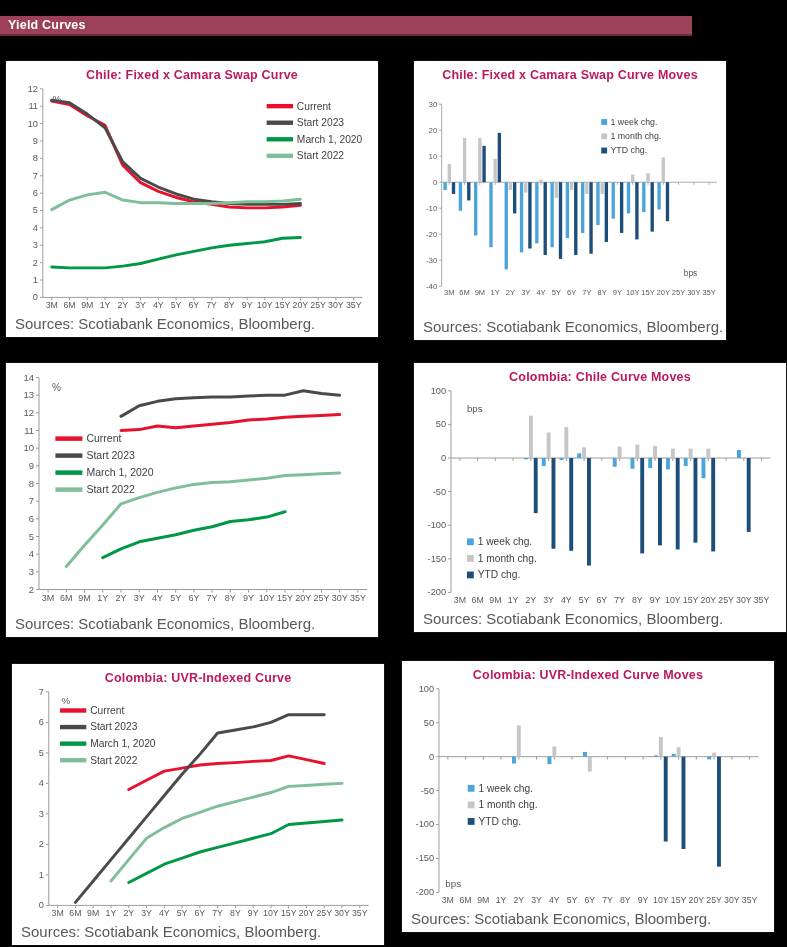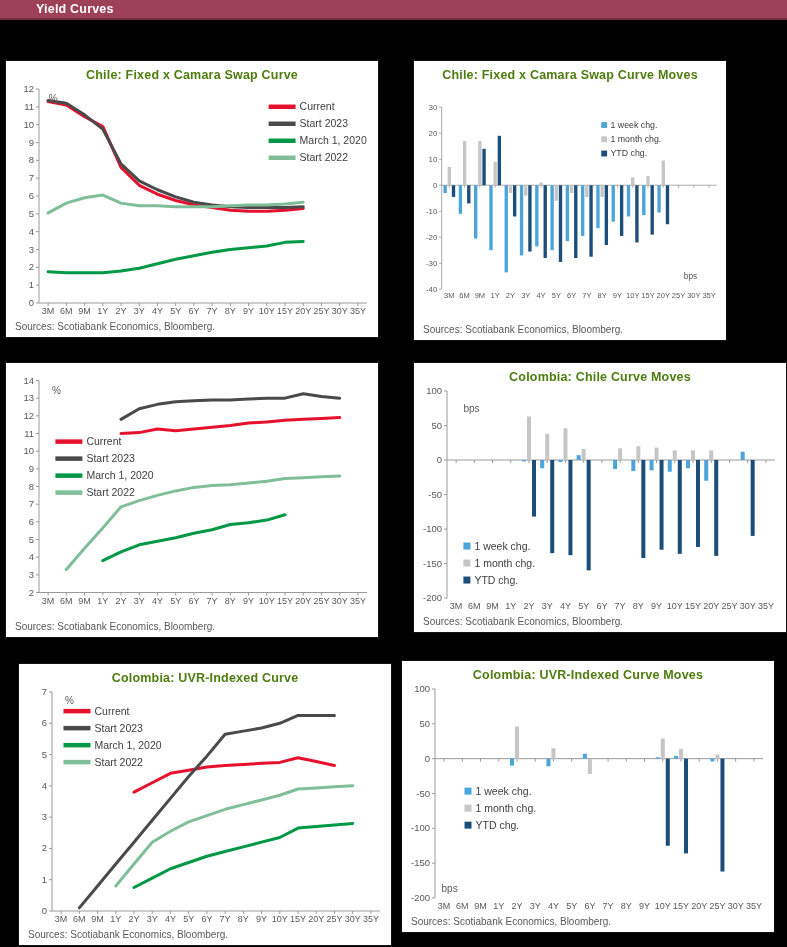--- a/index.html
+++ b/index.html
@@ -1,32 +1,32 @@
 <!DOCTYPE html>
 <html><head>
 <meta charset="utf-8">
 <style>
   html,body{margin:0;padding:0;background:#000;}
   .page{position:relative;width:787px;height:947px;background:#000;overflow:hidden;
         font-family:"Liberation Sans",sans-serif;}
-  header.bar{position:absolute;left:0;top:0;width:787px;height:20px;background:#9D4158;
-        border-bottom:2px solid #6E2D3E;display:flex;align-items:center;box-sizing:border-box;padding-left:28px;}
+  header.bar{position:absolute;left:0;top:16px;width:692px;height:20px;background:#9D4158;
+        border-bottom:2px solid #6E2D3E;display:flex;align-items:center;box-sizing:border-box;}
   header.bar span{color:#fff;font-weight:bold;font-size:12.5px;padding-left:8px;letter-spacing:.2px;}
   .panel{position:absolute;background:#fff;border:1px solid #111;box-sizing:border-box;
         display:flex;flex-direction:column;}
   .p1{left:5px;top:60px;width:374px;height:278px}
   .p2{left:413px;top:60px;width:314px;height:281px}
   .p3{left:5px;top:362px;width:374px;height:276px}
   .p4{left:413px;top:362px;width:374px;height:271px}
-  .p5{left:18px;top:663px;width:374px;height:283px}
+  .p5{left:11px;top:663px;width:374px;height:283px}
   .p6{left:401px;top:660px;width:374px;height:273px}
-  .chart-title{font-size:12.5px;font-weight:bold;color:#4d7c0f;text-align:center;
+  .chart-title{font-size:12.5px;font-weight:bold;color:#be185d;text-align:center;
         padding-top:7px;letter-spacing:.2px;}
   svg.chart{flex:1 1 auto;width:100%;min-height:0;display:block;}
-  .sources{margin-top:auto;font-size:10px;color:#595959;padding:2px 0 5px 9px;}
+  .sources{margin-top:auto;font-size:15px;color:#595959;padding:2px 0 5px 9px;}
 </style>
 </head>
 <body>
 
 <div class="page">
   <header class="bar">
     <span>Yield Curves</span>
   </header>
 
   <div class="panel p1">

